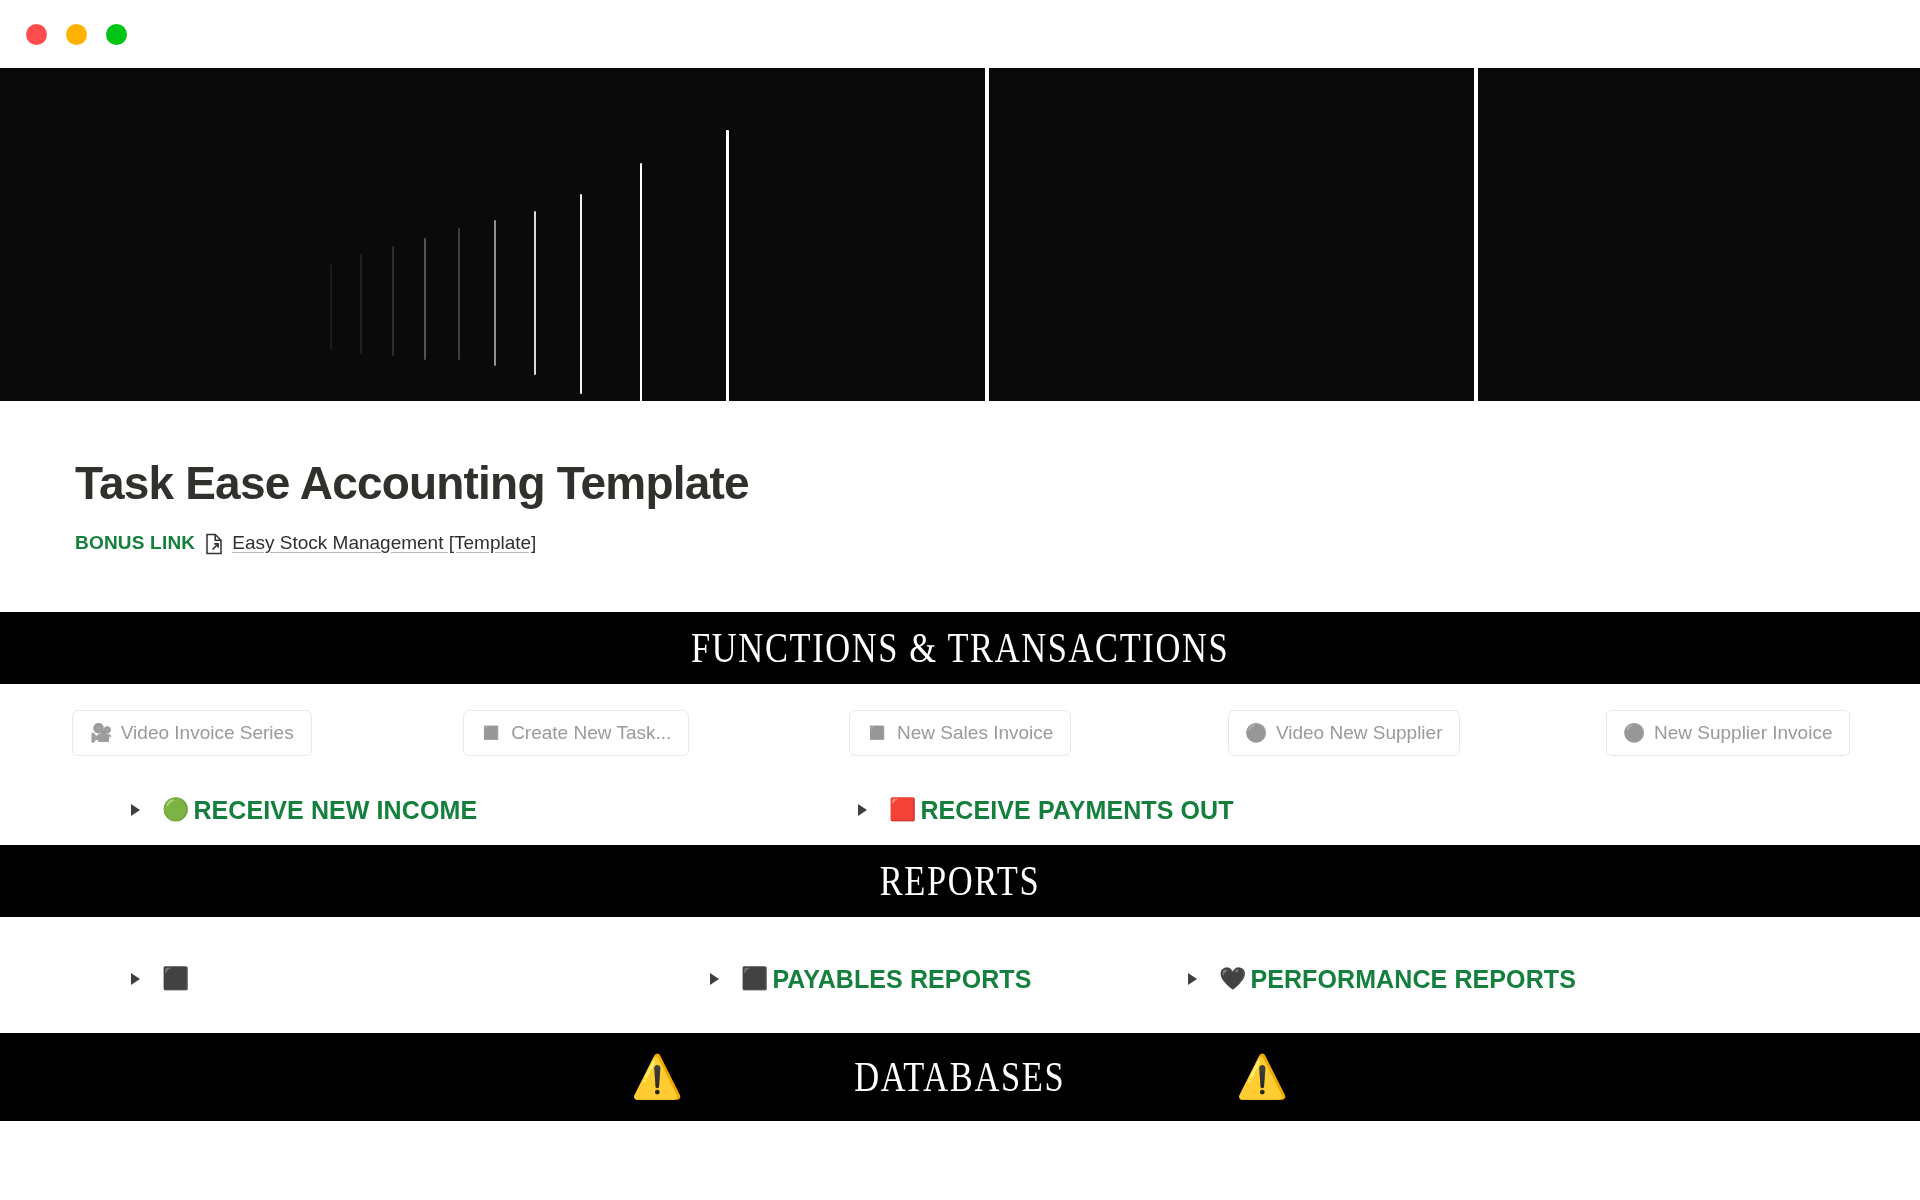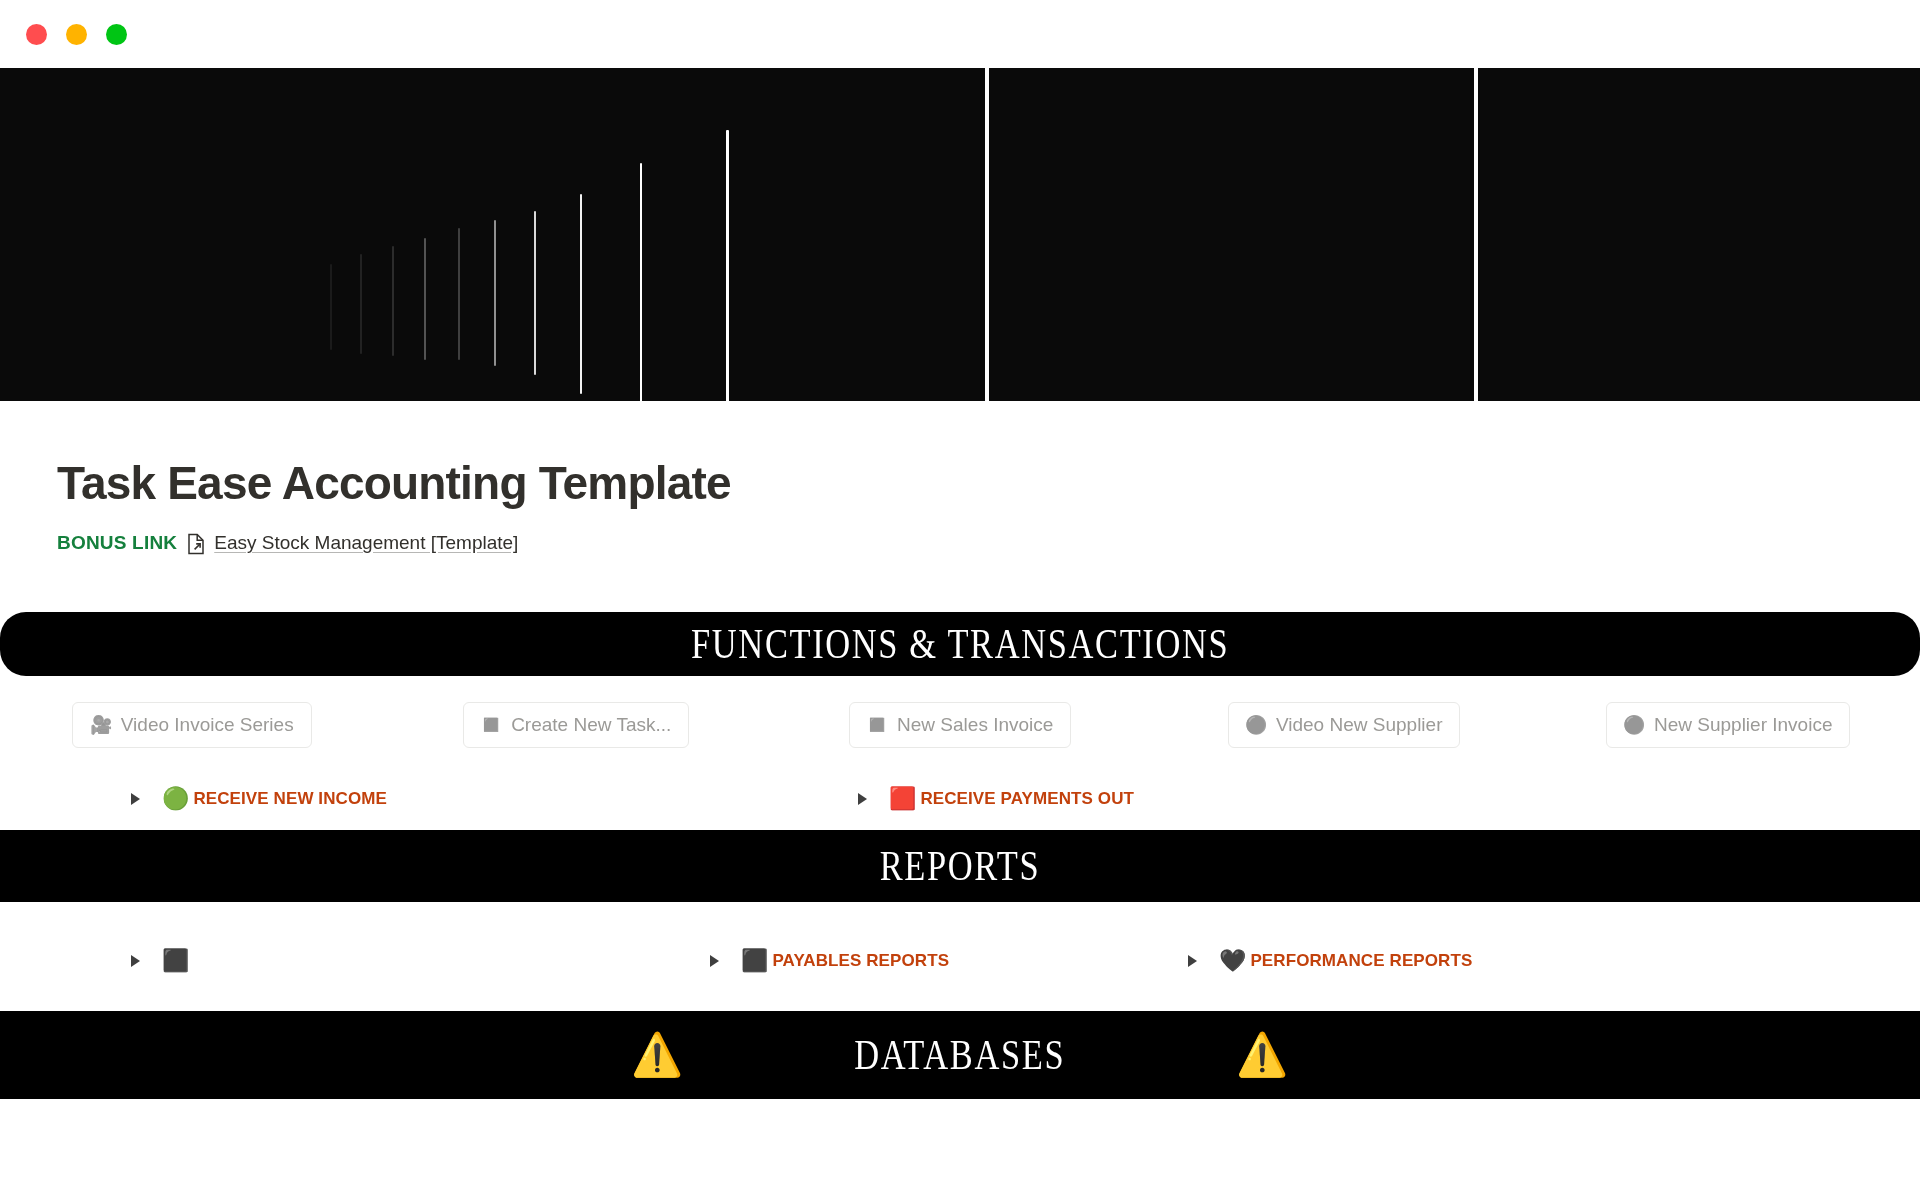--- a/index.html
+++ b/index.html
@@ -84,21 +84,21 @@
   
   .page-body {
     flex: 1 1 auto;
     display: flex;
     flex-direction: column;
     background: #ffffff;
     overflow: hidden;
   }
 
   .title-block {
-    padding: 56px 0 0 57px;
+    padding: 56px 0 0 75px;
   }
   .page-title {
     font-size: 46px;
     font-weight: 700;
     letter-spacing: -0.8px;
     color: #32302c;
     line-height: 1.15;
   }
 
   .bonus-row {
@@ -145,21 +145,21 @@
     white-space: nowrap;
   }
   .banner-icon {
     font-size: 42px;
     line-height: 1;
   }
   .banner.with-icons {
     gap: 148px;
   }
 
-  #banner-functions { height: 64px; margin-top: 58px; border-radius: 26px; }
+  #banner-functions { height: 72px; margin-top: 58px; }
   #banner-reports   { height: 72px; margin-top: 20px; }
   #banner-databases { height: 88px; margin-top: 39px; }
 
   
   .button-row {
     display: flex;
     align-items: center;
     padding: 26px 0 0 0;
     width: 100%;
   }
@@ -214,23 +214,23 @@
     border-bottom: 6px solid transparent;
     margin-right: 22px;
     flex: 0 0 auto;
   }
   .toggle-emoji {
     font-size: 22px;
     line-height: 1;
     margin-right: 4px;
   }
   .toggle-label {
-    font-size: 17px;
+    font-size: 25px;
     font-weight: 700;
-    color: #c2410c;
+    color: #15803d;
     letter-spacing: 0.1px;
     white-space: nowrap;
   }
 </style>
 </head>
 <body>
 
 <div class="app-window">
 
   <div class="titlebar">

